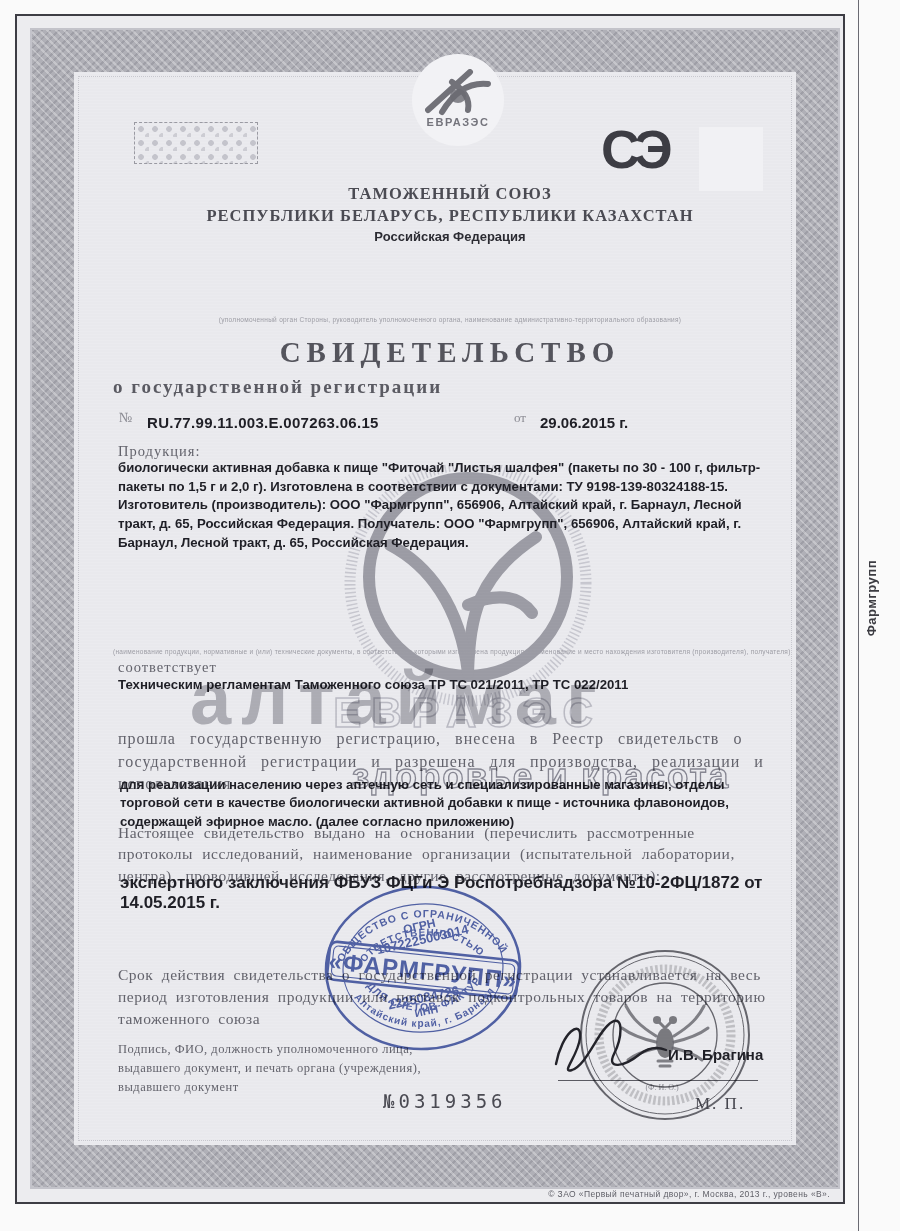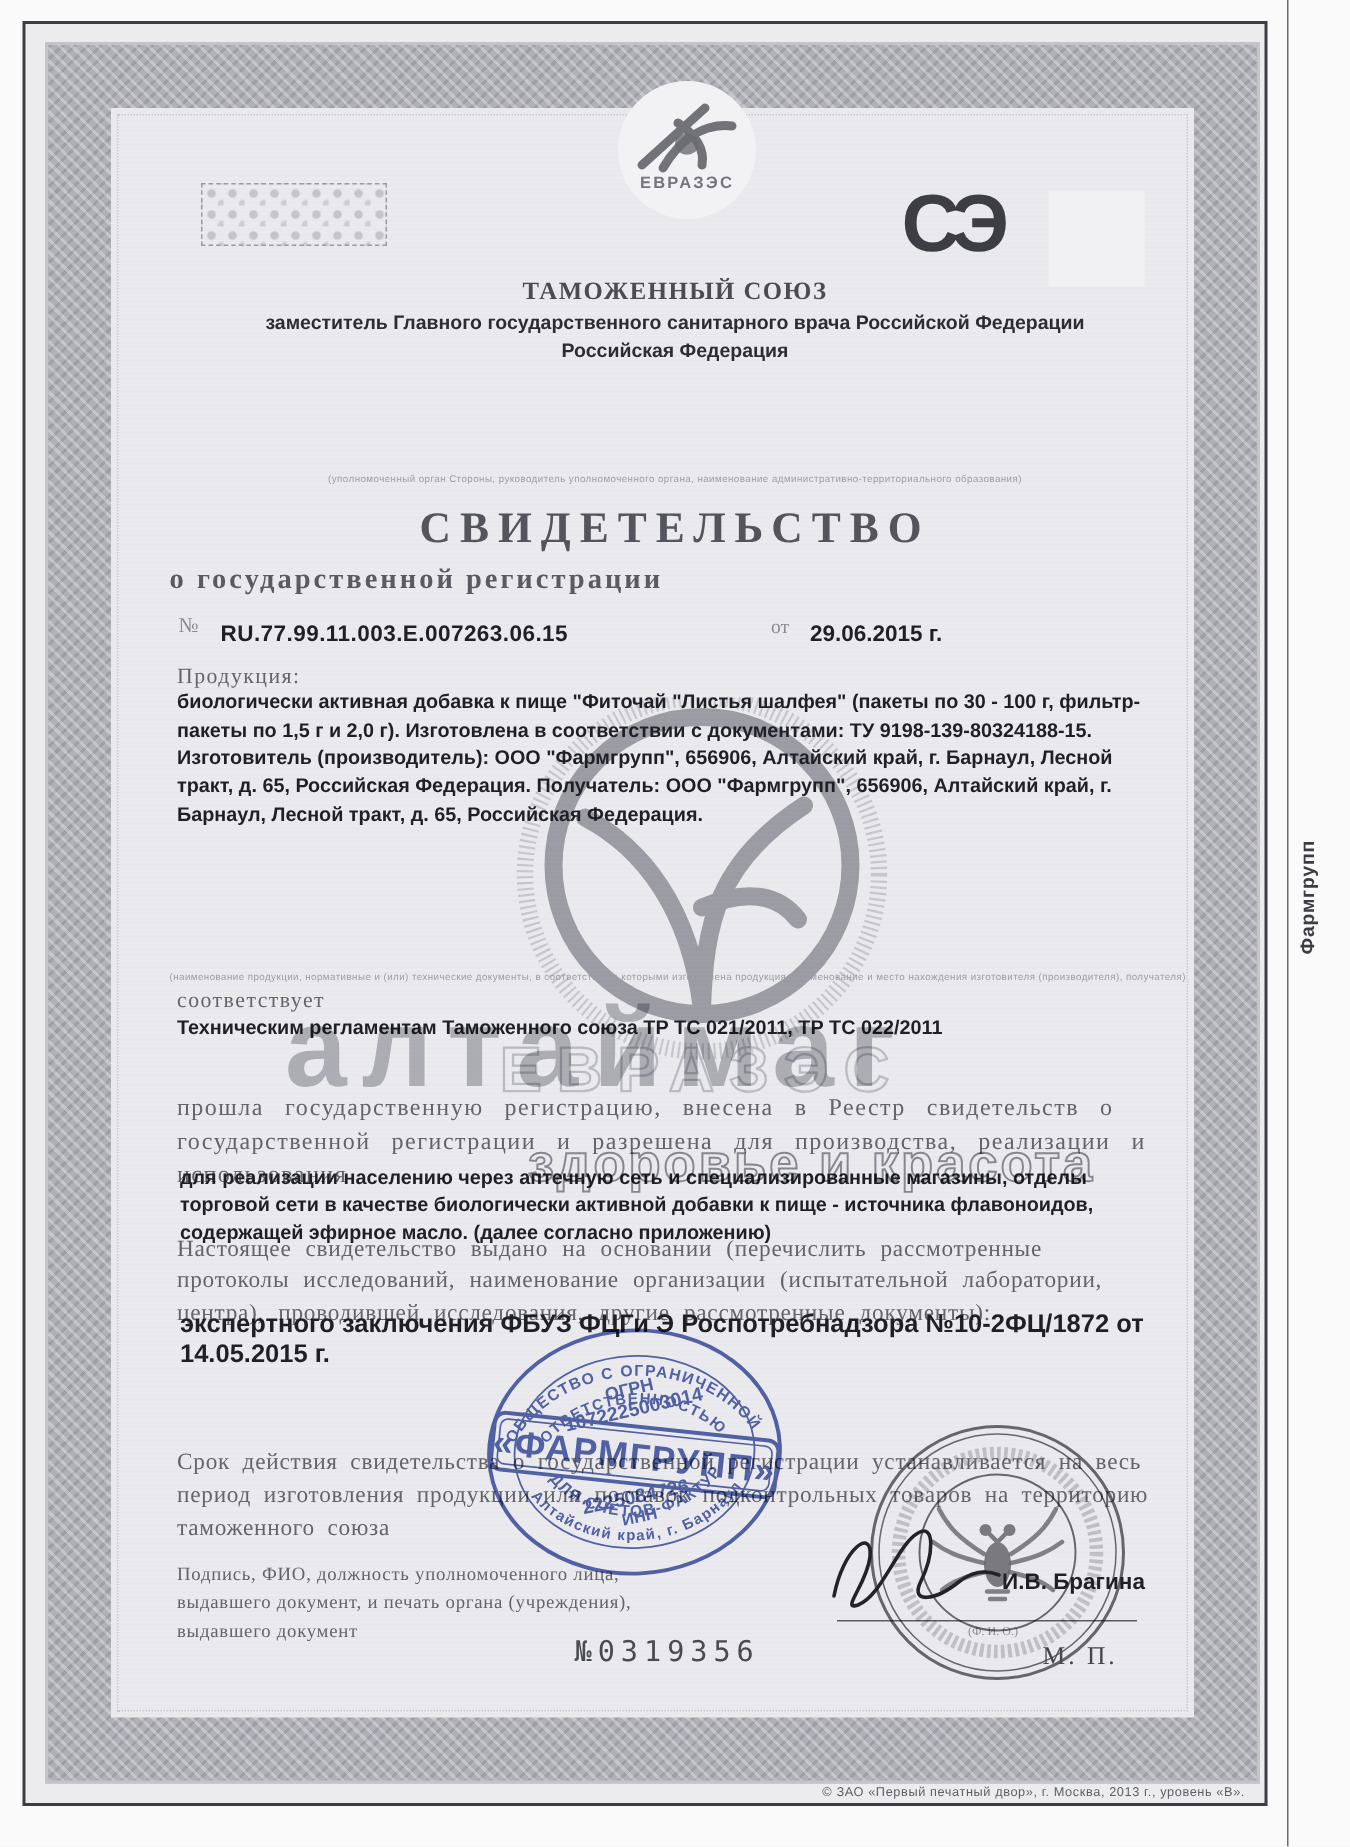--- a/index.html
+++ b/index.html
@@ -46,21 +46,21 @@
   </svg>
   <div style="position:absolute;left:0;right:0;top:62px;font-size:11px;font-weight:bold;color:#74747c;letter-spacing:1.5px;">ЕВРАЗЭС</div>
 </div>
 
 <div class="abs" style="left:601px;top:120px;width:90px;height:60px;font-size:54px;font-weight:900;color:#3d3d44;letter-spacing:-5px;line-height:58px;">СЭ</div>
 
 <div class="abs" style="left:699px;top:127px;width:64px;height:64px;background:#f1f1f4;"></div>
 
 <div class="abs serif" style="left:113px;top:183px;width:674px;text-align:center;z-index:4;">
   <div style="font-weight:bold;font-size:16.5px;color:#4b4b53;letter-spacing:1px;line-height:22px;">ТАМОЖЕННЫЙ СОЮЗ</div>
-  <div style="font-family:'Liberation Sans',sans-serif;font-weight:bold;font-size:13px;color:#2c2c33;line-height:19px;">заместитель Главного государственного санитарного врача Российской Федерации</div>
+  <div style="font-weight:bold;font-size:16.5px;color:#4b4b53;letter-spacing:1px;line-height:22px;">РЕСПУБЛИКИ БЕЛАРУСЬ, РЕСПУБЛИКИ КАЗАХСТАН</div>
   <div style="font-family:'Liberation Sans',sans-serif;font-weight:bold;font-size:13px;color:#2c2c33;line-height:19px;">Российская Федерация</div>
 </div>
 
 <div class="abs fineprint" style="left:113px;top:316px;width:674px;text-align:center;">(уполномоченный орган Стороны, руководитель уполномоченного органа, наименование административно-территориального образования)</div>
 
 <div class="abs serif" style="left:113px;top:336px;width:674px;text-align:center;font-size:29px;font-weight:bold;color:#54545c;letter-spacing:6px;z-index:4;">СВИДЕТЕЛЬСТВО</div>
 <div class="abs serif" style="left:113px;top:376px;width:674px;font-size:19px;font-weight:bold;color:#5a5a62;letter-spacing:2px;z-index:4;">о государственной регистрации</div>
 
 <div class="abs serif" style="left:119px;top:410px;font-size:14px;color:#8a8a92;">№</div>
 <div class="abs filled" style="left:147px;top:414px;font-size:15px;letter-spacing:.3px;">RU.77.99.11.003.E.007263.06.15</div>

